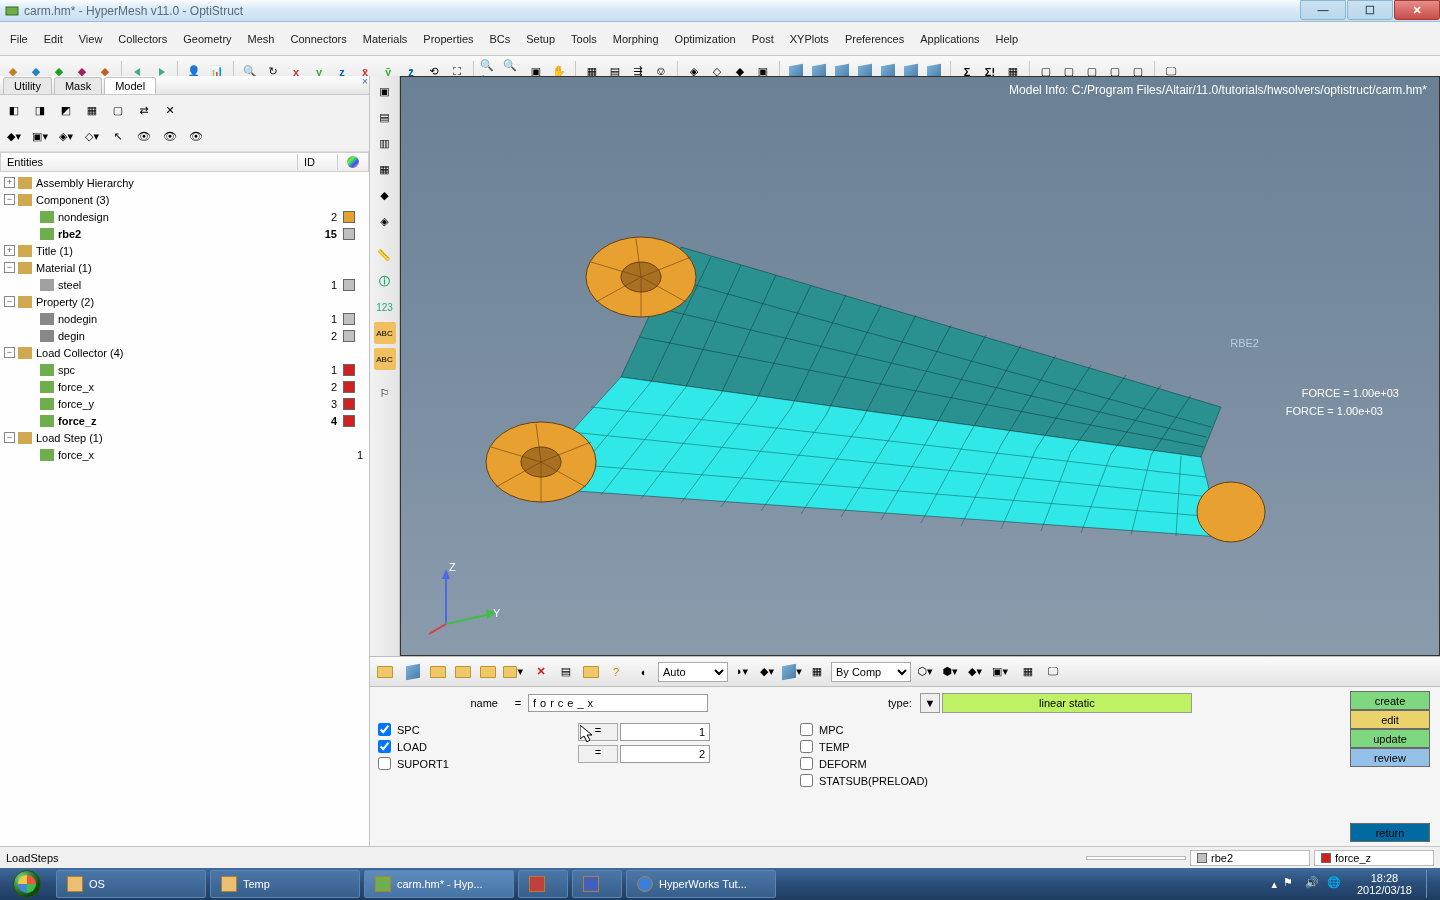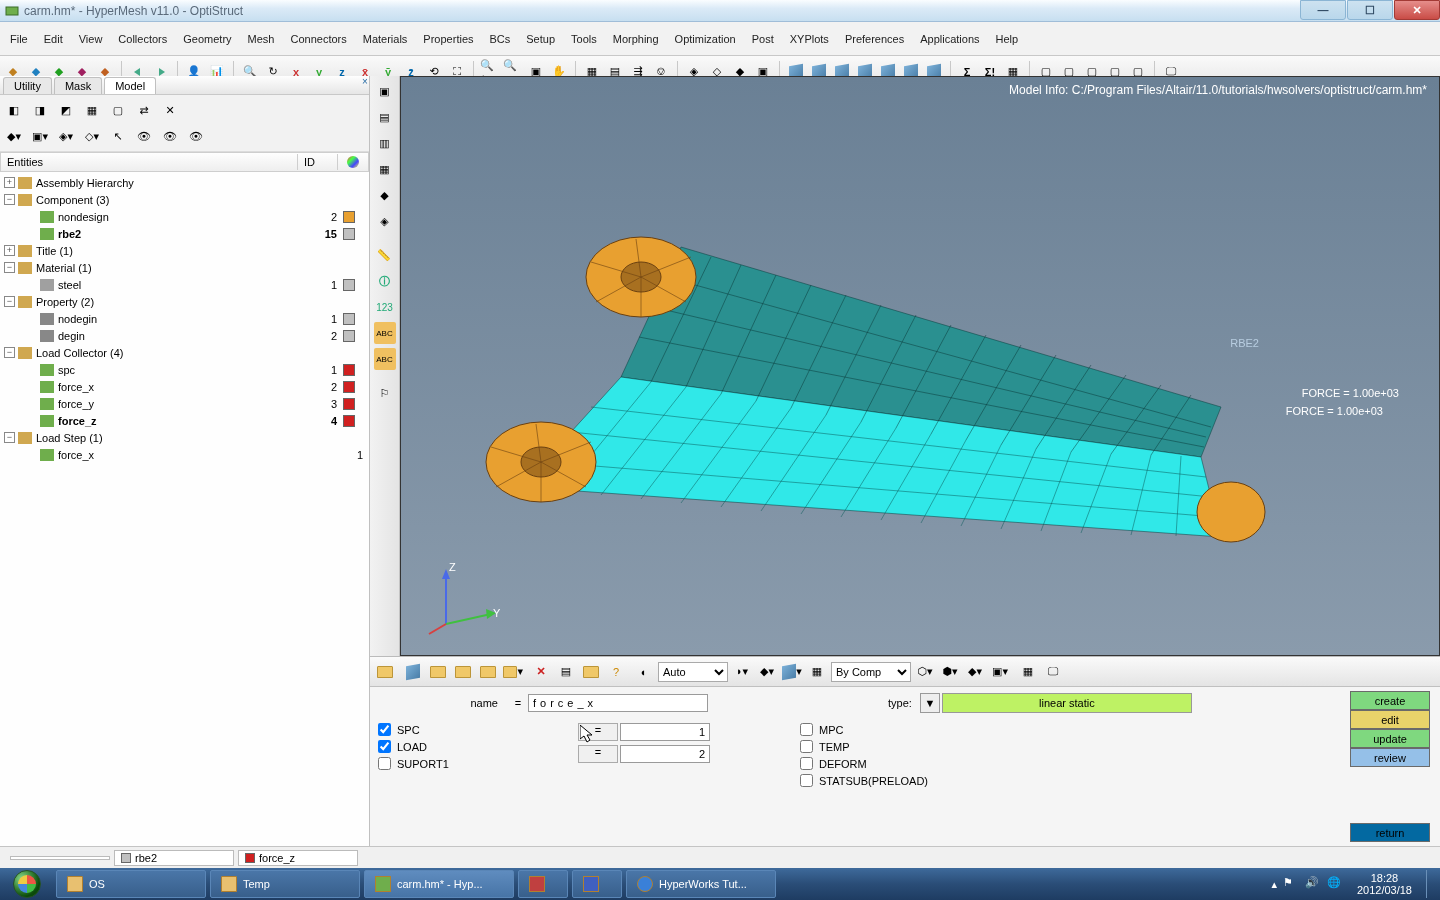--- a/index.html
+++ b/index.html
@@ -598,20 +598,21 @@
       </div>
 
       <svg style="position:absolute;top:38px;left:210px" width="14" height="18">
           <polygon points="0,0 0,14 4,11 7,17 10,15 7,10 12,10" fill="#fff" stroke="#000"></polygon>
         </svg>
     </div>
   </div>
 </div>
 
 <div class="status-wrap">
+  <span class="status-text">LoadSteps</span>
   <div class="in-box" style="min-width:100px"></div>
   <div class="in-box">
       <span class="sv" style="background:#c0c0c0;border:1px solid #666"></span>
       <span>rbe2</span>
     </div>
   <div class="in-box">
       <span class="sv" style="background:#d02020;border:1px solid #666"></span>
       <span>force_z</span>
     </div>
 </div>

